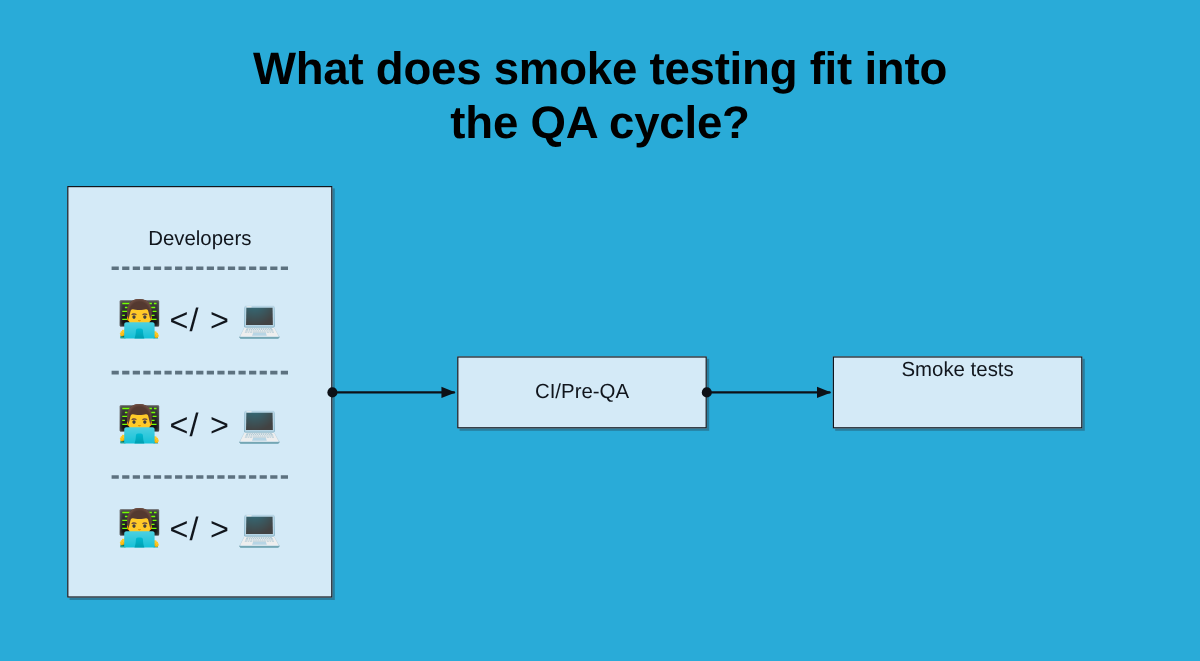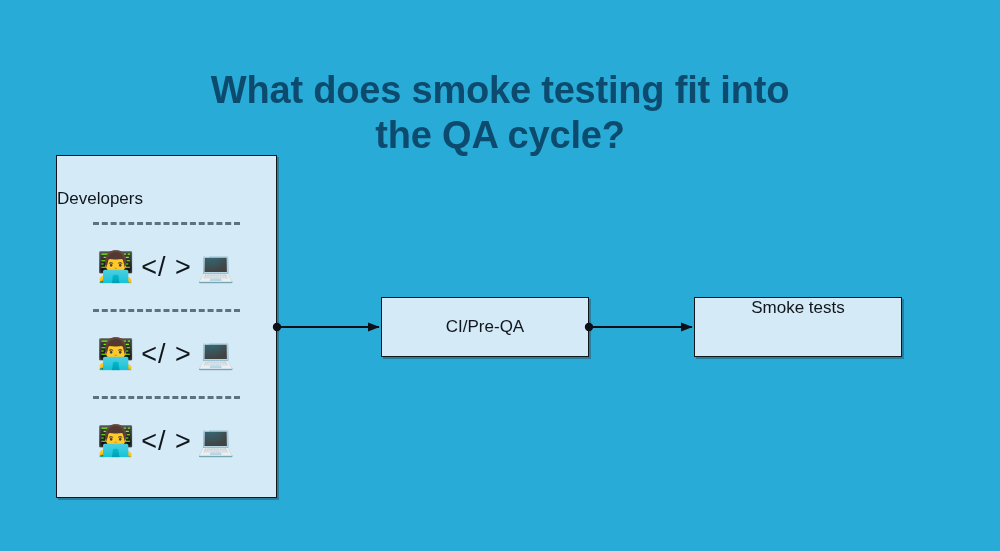--- a/index.html
+++ b/index.html
@@ -21,27 +21,26 @@
     height: 551px;
   }
 
   
   .title {
     position: absolute;
     left: 0;
     top: 36px;
     width: 1000px;
     text-align: center;
-    color: #0c4a6e;
+    color: #000000;
     font-size: 38px;
     font-weight: bold;
     line-height: 1.18;
     letter-spacing: -0.2px;
     white-space: pre-line;
-    margin-top: 32px;
   }
 
   
   .node {
     position: absolute;
     background: #d4eaf7;
     border: 1.6px solid #11161d;
     box-shadow: 2px 2px 0 rgba(40, 60, 75, 0.40);
     box-sizing: border-box;
   }
@@ -57,21 +56,21 @@
     left: 56px;
     top: 155px;
     width: 221px;
     height: 343px;
   }
   #developers-title {
     position: absolute;
     left: 0;
     top: 33px;
     width: 100%;
-    text-align: left;
+    text-align: center;
     font-size: 17px;
     color: #11161d;
   }
   .dev-rows {
     position: absolute;
     left: 0;
     top: 66px;
     width: 100%;
   }
   .dev-divider {

